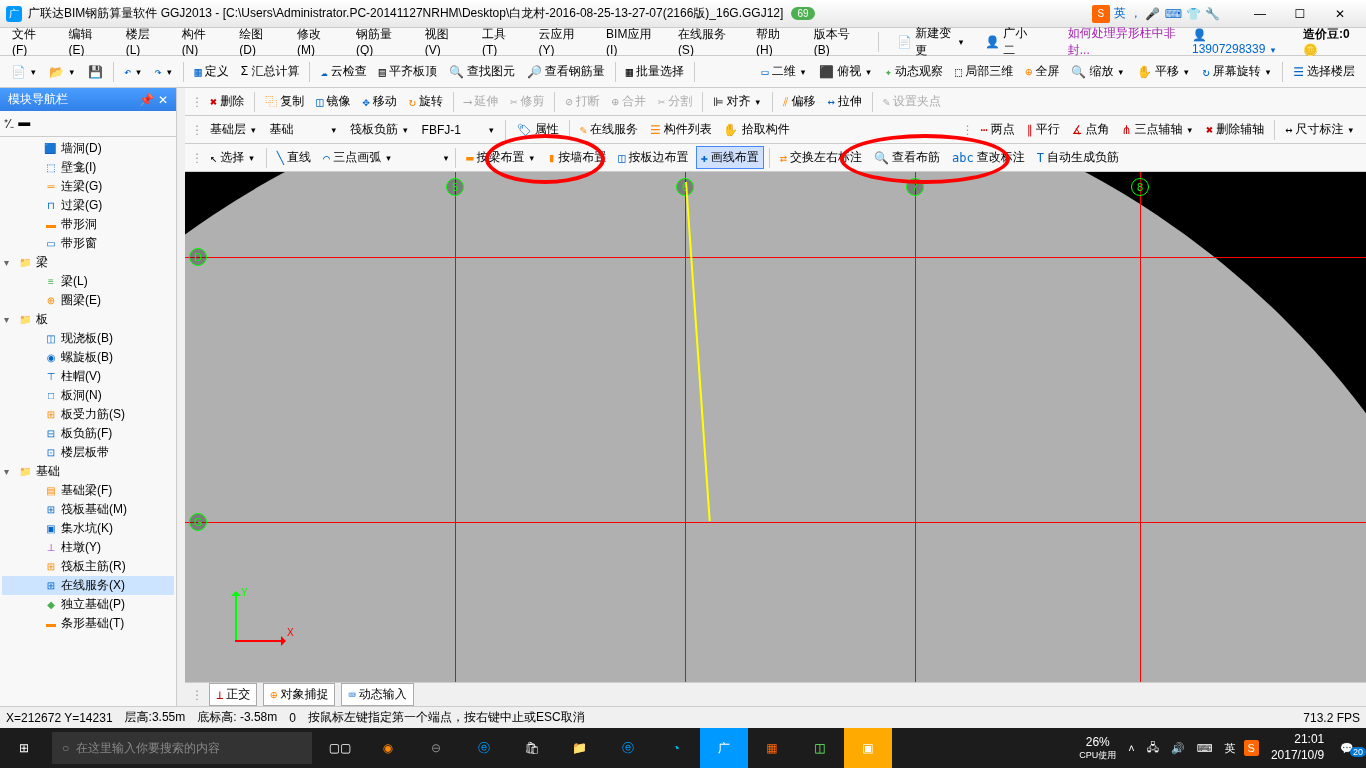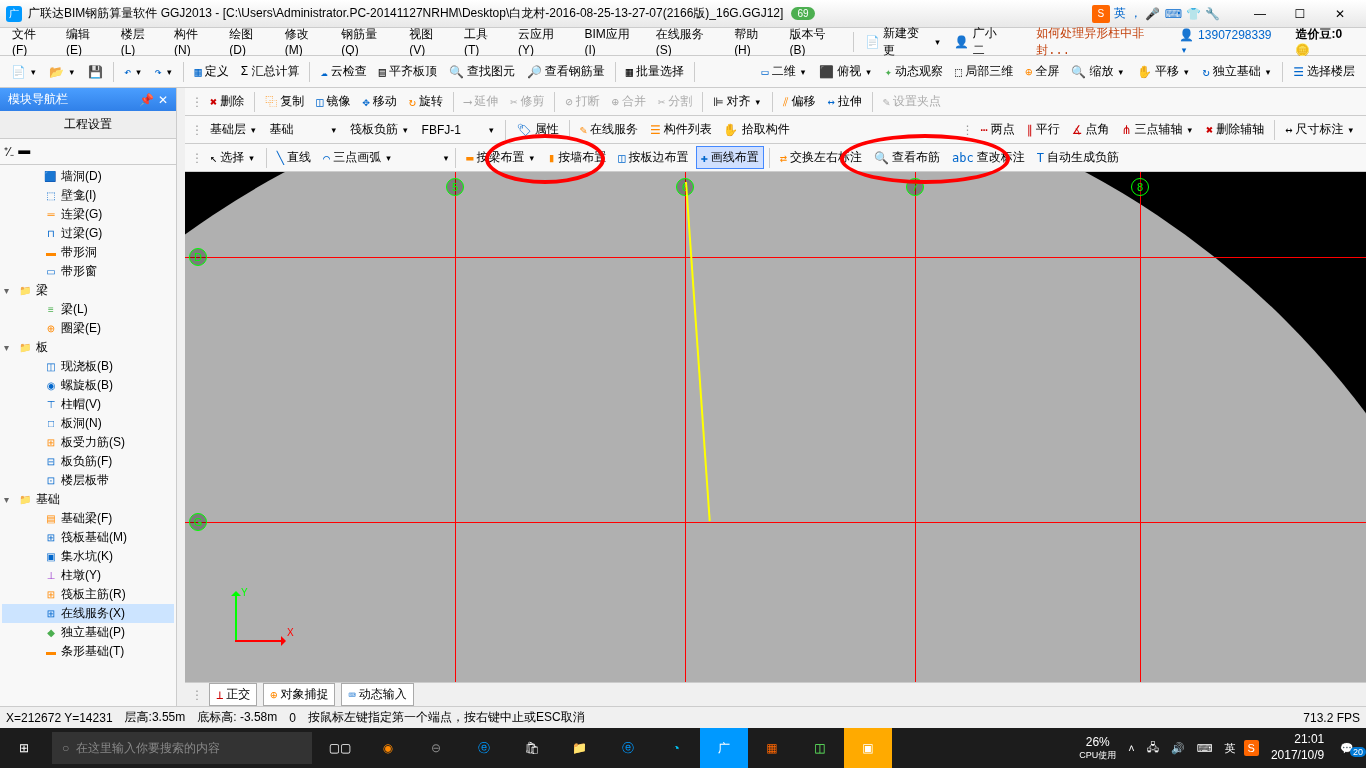--- a/index.html
+++ b/index.html
@@ -7,23 +7,23 @@
     
     .titlebar { height: 28px; background: linear-gradient(#fff, #e8e8e8); display: flex; align-items: center; padding: 0 6px; border-bottom: 1px solid #ccc; }
     .titlebar .icon { width: 16px; height: 16px; background: #0099ff; border-radius: 3px; margin-right: 6px; display: flex; align-items: center; justify-content: center; color: #fff; font-size: 10px; }
     .titlebar .title { flex: 0 0 auto; }
     .titlebar .badge { background: #4CAF50; color: #fff; border-radius: 10px; padding: 1px 6px; margin-left: 8px; font-size: 10px; }
     .titlebar .spacer { flex: 1; }
     .titlebar .ime { display: flex; align-items: center; gap: 4px; margin-right: 20px; }
     .titlebar .ime-badge { width: 18px; height: 18px; background: #ff6600; color: #fff; display: flex; align-items: center; justify-content: center; border-radius: 2px; font-size: 10px; }
     .titlebar .win-btn { width: 40px; height: 24px; display: flex; align-items: center; justify-content: center; cursor: pointer; }
     
-    .menubar { height: 28px; background: #f8f8f8; display: flex; align-items: center; padding: 0 6px; border-bottom: 1px solid #ccc; gap: 3px; }
+    .menubar { height: 28px; background: #f8f8f8; display: flex; align-items: center; padding: 0 6px; border-bottom: 1px solid #ccc; gap: 10px; }
     .menubar .menu { padding: 3px 6px; cursor: pointer; }
-    .menubar .link { color: #c2410c; cursor: pointer; margin-left: 20px; font-family: Liberation Mono, monospace; }
+    .menubar .link { color: #a21caf; cursor: pointer; margin-left: 20px; }
     .menubar .user { color: #0066cc; margin-left: auto; }
     .menubar .credit { margin-left: 10px; font-weight: bold; }
     
     .toolbar { height: 32px; background: #f8f8f8; display: flex; align-items: center; padding: 0 6px; border-bottom: 1px solid #ccc; gap: 2px; }
     .tb-btn { display: flex; align-items: center; padding: 3px 5px; cursor: pointer; gap: 3px; }
     .tb-sep { width: 1px; height: 20px; background: #ccc; margin: 0 3px; }
     .tb-dd { font-size: 9px; padding: 0 2px; }
     
     .toolbar2 { height: 28px; background: #f8f8f8; display: flex; align-items: center; padding: 0 6px; border-bottom: 1px solid #ccc; gap: 2px; }
     .toolbar3 { height: 28px; background: #f8f8f8; display: flex; align-items: center; padding: 0 6px; border-bottom: 1px solid #ccc; gap: 2px; }
@@ -221,38 +221,37 @@
       <span>缩放</span>
       <span class="tb-dd">▾</span>
     </span>
   <span class="tb-btn">
       <span class="ic ic-orange">✋</span>
       <span>平移</span>
       <span class="tb-dd">▾</span>
     </span>
   <span class="tb-btn">
       <span class="ic ic-blue">↻</span>
-      <span>独立基础</span>
+      <span>屏幕旋转</span>
       <span class="tb-dd">▾</span>
     </span>
   <span class="tb-sep"></span>
   <span class="tb-btn">
       <span class="ic ic-blue">☰</span>
       <span>选择楼层</span>
     </span>
 </div>
 
 <div class="main">
 
   <div class="sidebar">
     <div class="sidebar-title">
       <span>模块导航栏</span>
       <span>📌 ✕</span>
     </div>
-    <div class="sidebar-tab">工程设置</div>
     <div class="sidebar-icons">
       <span>⁺⁄₋</span>
       <span>▬</span>
     </div>
     <div class="tree" id="tree-container">
         <div class="tree-item tree-indent-2">
           <span class="ticon ic-orange">🟦</span>
           <span>墙洞(D)</span>
         </div>
         <div class="tree-item tree-indent-2">

